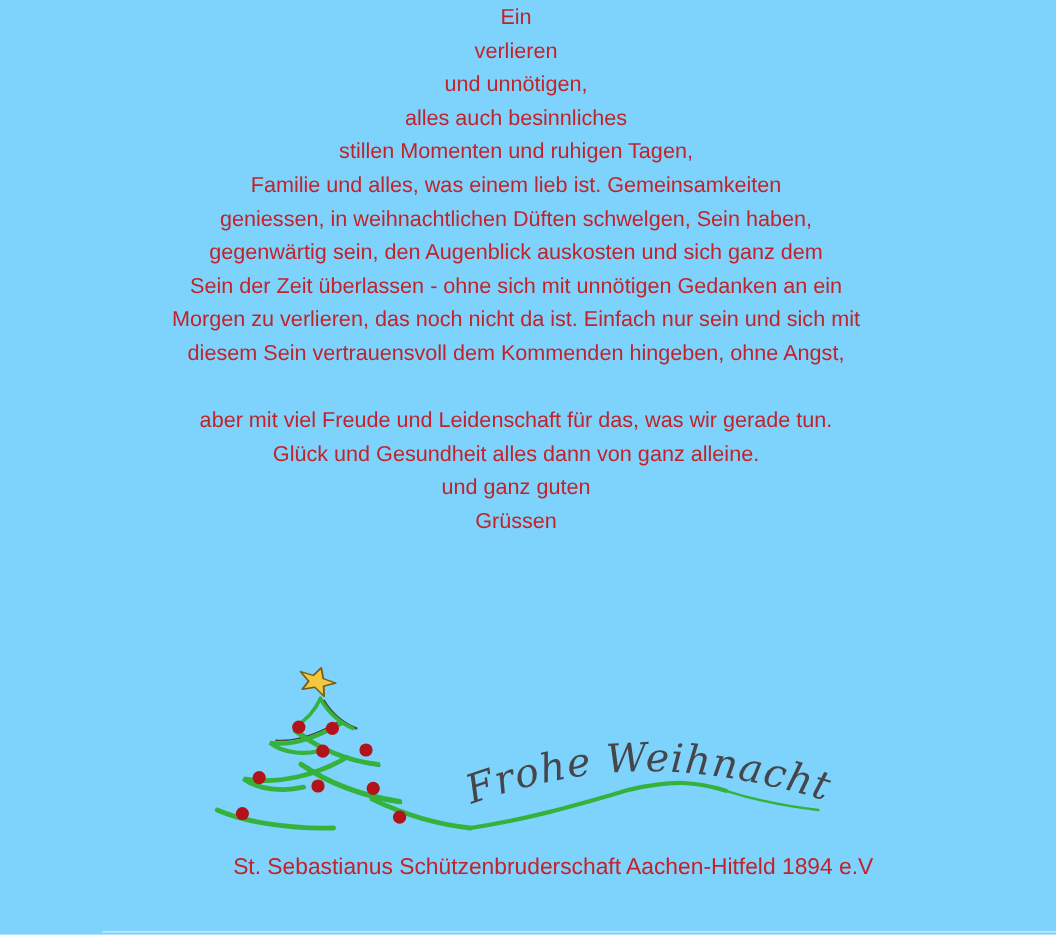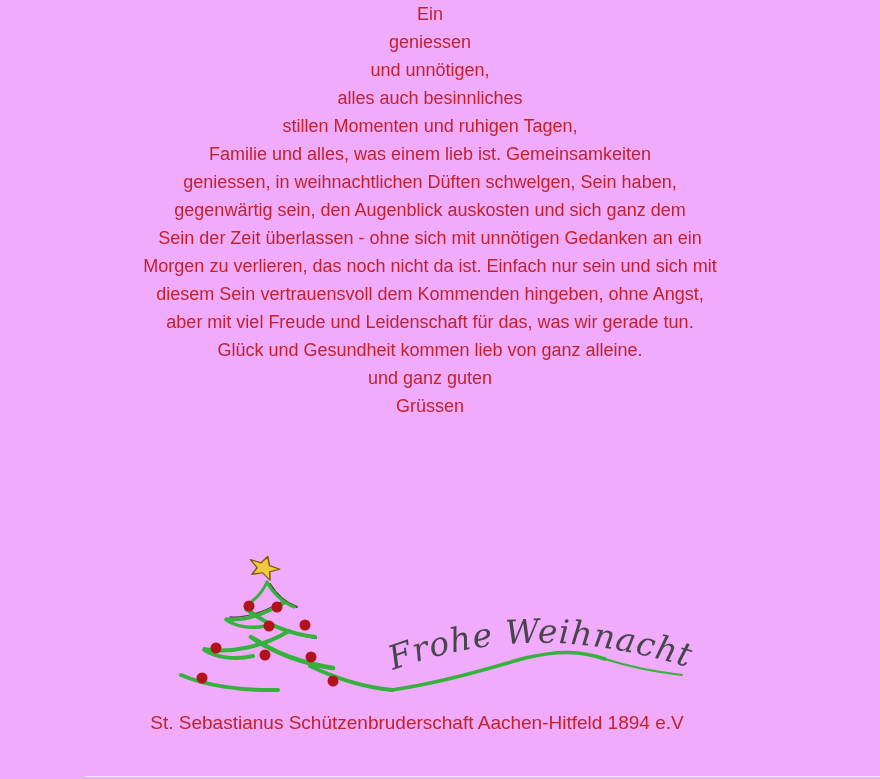--- a/index.html
+++ b/index.html
@@ -4,34 +4,35 @@
 <style>
   html, body {
     margin: 0;
     padding: 0;
     background: #ffffff;
   }
   .card {
     position: relative;
     width: 880px;
     height: 779px;
-    background: #f0abfc;
+    background: #7dd3fc;
     overflow: hidden;
     font-family: "Liberation Sans", sans-serif;
   }
   .poem {
     position: absolute;
     top: 0;
     left: 0;
     width: 860px;
     text-align: center;
     font-size: 18px;
     line-height: 28px;
   }
   .stanza2 {
+    margin-top: 28px;
   }
   .illustration {
     position: absolute;
     left: 160px;
     top: 546px;
     width: 540px;
     height: 162px;
   }
   .footer {
     position: absolute;
@@ -51,34 +52,34 @@
   }
 </style>
 </head>
 <body>
 
 <div class="card">
 
   <div class="poem" style="color: rgb(194, 35, 42);">
     <div class="stanza">
       <div class="line">Ein</div>
-      <div class="line">geniessen</div>
+      <div class="line">verlieren</div>
       <div class="line">und unnötigen,</div>
       <div class="line">alles auch besinnliches</div>
       <div class="line">stillen Momenten und ruhigen Tagen,</div>
       <div class="line">Familie und alles, was einem lieb ist. Gemeinsamkeiten</div>
       <div class="line">geniessen, in weihnachtlichen Düften schwelgen, Sein haben,</div>
       <div class="line">gegenwärtig sein, den Augenblick auskosten und sich ganz dem</div>
       <div class="line">Sein der Zeit überlassen - ohne sich mit unnötigen Gedanken an ein</div>
       <div class="line">Morgen zu verlieren, das noch nicht da ist. Einfach nur sein und sich mit</div>
       <div class="line">diesem Sein vertrauensvoll dem Kommenden hingeben, ohne Angst,</div>
     </div>
     <div class="stanza stanza2">
       <div class="line">aber mit viel Freude und Leidenschaft für das, was wir gerade tun.</div>
-      <div class="line">Glück und Gesundheit kommen lieb von ganz alleine.</div>
+      <div class="line">Glück und Gesundheit alles dann von ganz alleine.</div>
       <div class="line">und ganz guten</div>
       <div class="line">Grüssen</div>
     </div>
   </div>
 
   <svg class="illustration" viewBox="0 0 540 162">
 
     <g fill="#f2c83e">
       <polygon transform="translate(104,22) rotate(18) scale(1.05,0.78)" points="0,-15.5 4.2,-5.1 14.7,-4.8 6.3,2.3 9.1,12.5 0,6.4 -9.1,12.5 -6.3,2.3 -14.7,-4.8 -4.2,-5.1" stroke-width="1.5" stroke-linejoin="round" stroke="#7a5c10"></polygon>
     </g>
@@ -114,17 +115,17 @@
       <circle cx="42" cy="132" r="5.5"></circle>
       <circle cx="173" cy="135" r="5.5"></circle>
     </g>
 
     <path id="greet-path" d="M233,124 C290,103 345,95 395,97 C445,99 492,110 534,123" fill="none"></path>
     <text font-size="33" font-style="italic" letter-spacing="1" font-family="DejaVu Serif, serif" fill="#46464a">
       <textPath href="#greet-path">Frohe Weihnachten</textPath>
     </text>
   </svg>
 
-  <div class="footer" style="color: rgb(194, 35, 42);">St. Sebastianus Schützenbruderschaft Aachen-Hitfeld 1894 e.V</div>
+  <div class="footer" style="color: rgb(194, 35, 42); padding-left: 44px;">St. Sebastianus Schützenbruderschaft Aachen-Hitfeld 1894 e.V</div>
 
   <div class="bottom-line" style="background-color: rgb(233, 235, 237);"></div>
 
 </div>
 
 </body></html>

